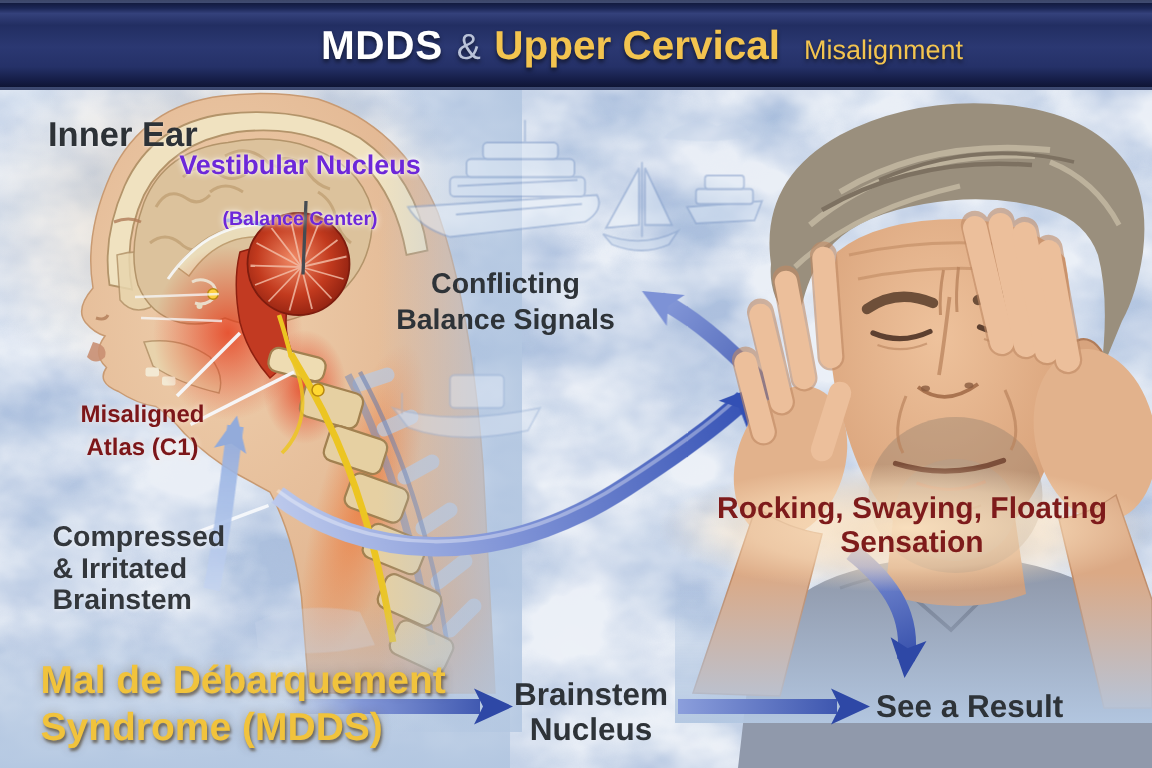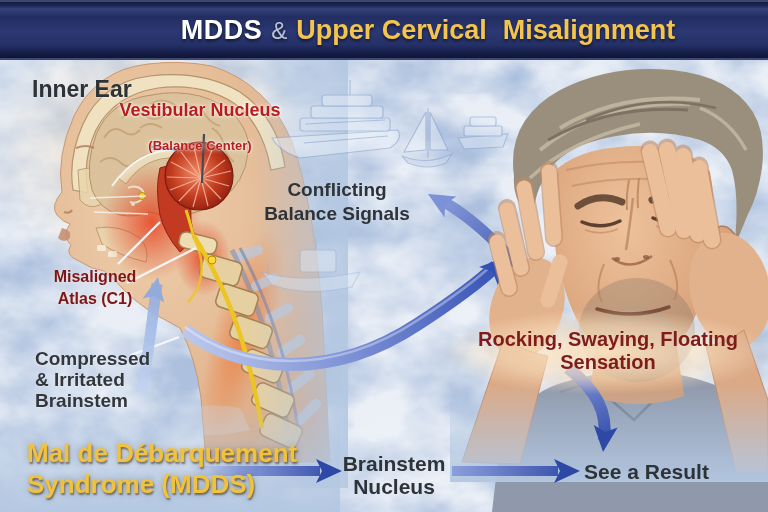--- a/index.html
+++ b/index.html
@@ -13,26 +13,26 @@
   .titlebar{position:absolute;top:0;left:0;right:0;height:60px;z-index:3;
     background:linear-gradient(180deg,#0d1432 0%,#1b2655 9%,#34417b 15%,#222e62 28%,
                #2b3872 52%,#253168 74%,#141c44 90%,#0b112c 100%);
     box-shadow:inset 0 2px 0 rgba(150,165,210,.35), inset 0 -2px 0 rgba(120,140,190,.45);
     display:flex;align-items:center;justify-content:center;}
   .titlebar .inner{display:flex;align-items:baseline;margin-left:88px;
     text-shadow:0 2px 3px rgba(0,0,0,.55);}
   .t-mdds{color:#ffffff;font-weight:700;font-size:27px;letter-spacing:.5px;}
   .t-amp{color:#b9c2d8;font-weight:400;font-size:24px;margin:0 9px;}
   .t-gold-b{color:#f3c44f;font-weight:700;font-size:27px;margin-right:16px;}
-  .t-gold{color:#f3c44f;font-weight:700;font-size:27px;}
+  .t-gold{color:#f3c44f;font-weight:400;font-size:18px;}
   
   .lbl{position:absolute;}
   .lbl-inner-ear{left:32px;top:76px;font-size:23px;font-weight:600;color:#2d3237;
     text-shadow:0 1px 2px rgba(255,255,255,.45);}
-  .lbl-vest-top{left:108px;top:100px;width:184px;text-align:center;color:#b91c1c;
+  .lbl-vest-top{left:108px;top:100px;width:184px;text-align:center;color:#6d28d9;
     text-shadow:0 0 5px rgba(255,255,255,.95),0 0 2px rgba(255,255,255,.9);}
   .lbl-vest-top .l1{font-size:18px;font-weight:700;}
   .lbl-vest-top .l2{font-size:13px;font-weight:600;margin-top:17px;}
   .lbl-misaligned{left:44px;top:266px;width:102px;text-align:center;font-size:16px;
     font-weight:700;color:#7c1619;line-height:22px;
     text-shadow:0 0 4px rgba(255,235,225,.9);}
   .lbl-compressed{left:35px;top:348px;font-size:19px;font-weight:600;color:#33373c;
     line-height:21px;text-shadow:0 1px 2px rgba(255,255,255,.4);}
   .lbl-conflicting{left:246px;top:178px;width:182px;text-align:center;font-size:19px;
     font-weight:600;color:#2e3338;line-height:24px;}

